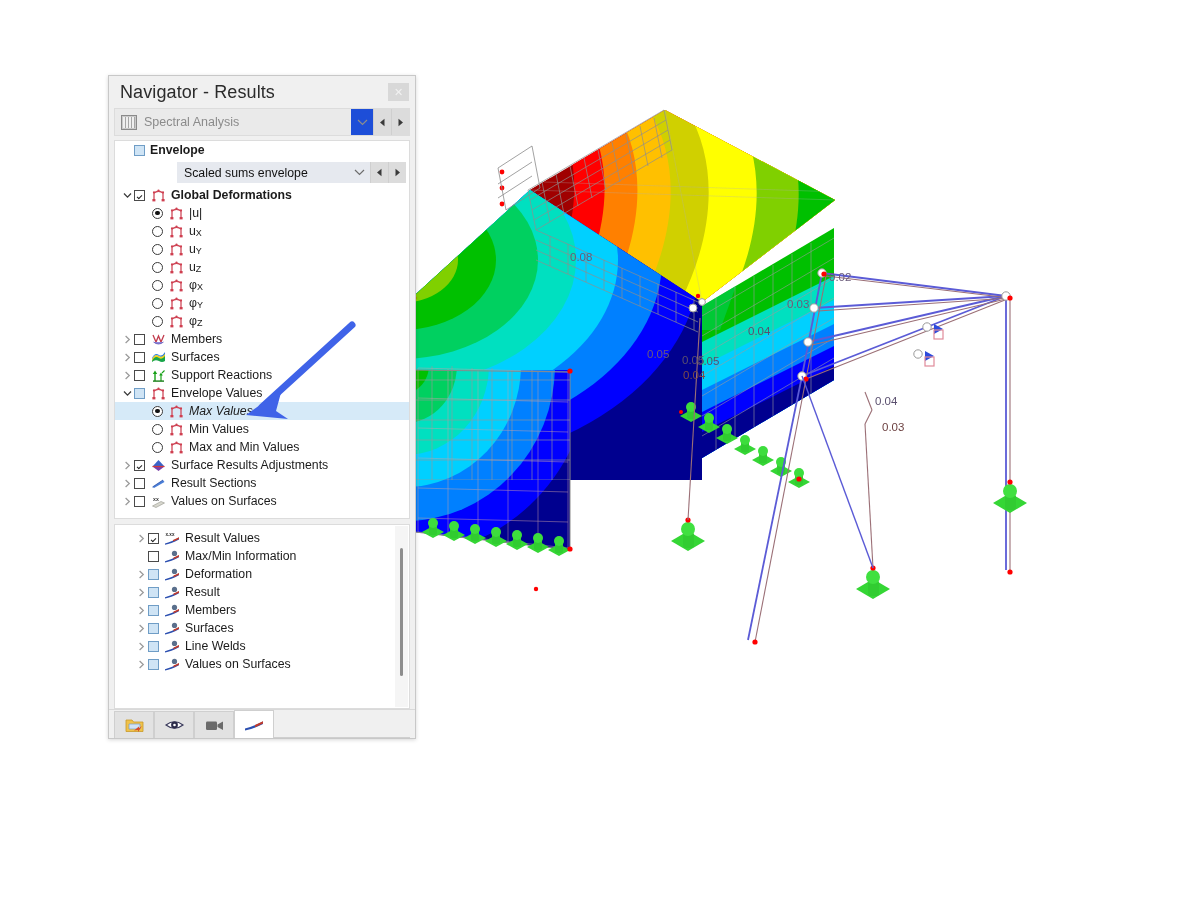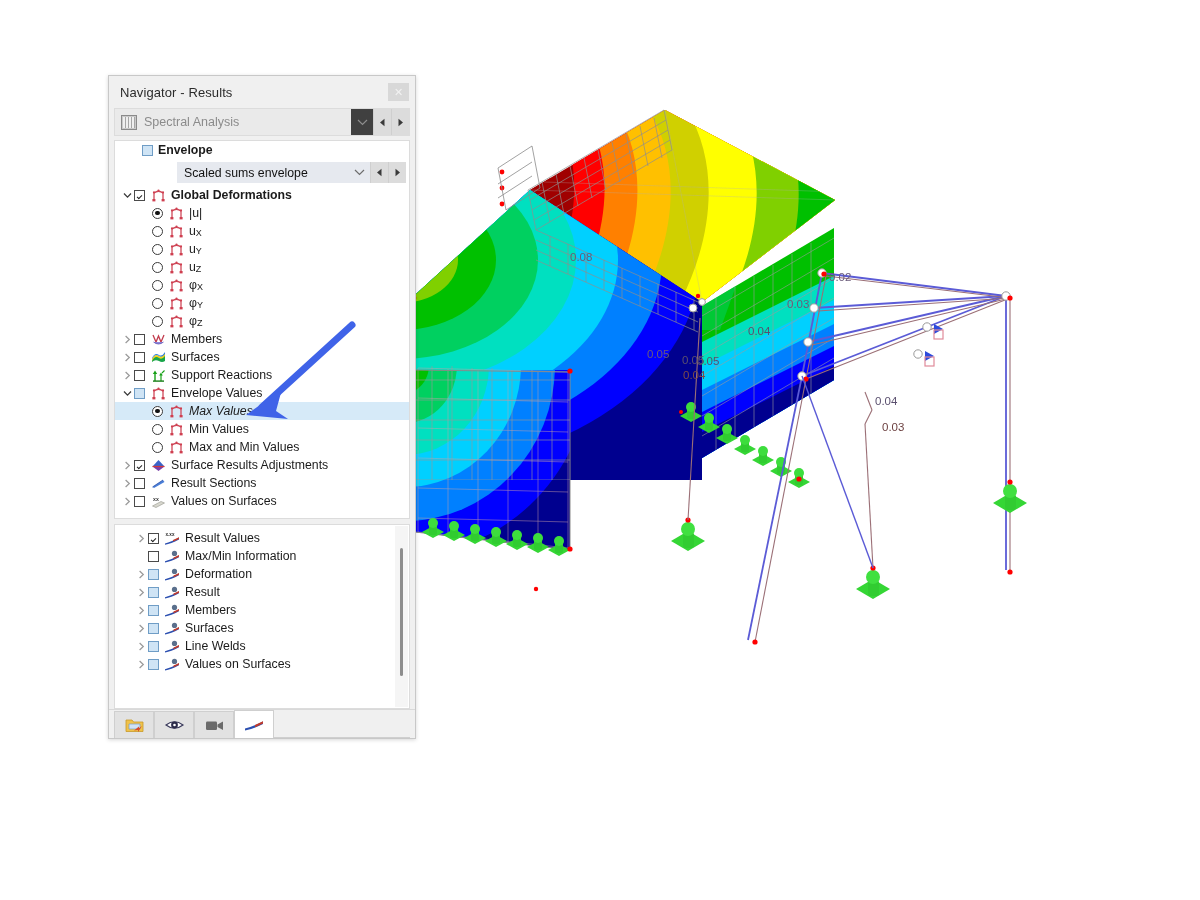--- a/index.html
+++ b/index.html
@@ -17,31 +17,31 @@
 
   
   #navigator{
     position:absolute;left:108px;top:75px;width:306px;height:662px;
     background:#f0f0f0;border:1px solid #c8c8c8;
     box-shadow:0 1px 4px rgba(0,0,0,.16);
     display:flex;flex-direction:column;
   }
   .titlebar{height:32px;flex:0 0 32px;display:flex;align-items:center;
     padding-left:11px;background:#f0f0f0;}
-  .titlebar .ttl{font-size:13px;color:#2b2b2b;letter-spacing:.1px;}
+  .titlebar .ttl{font-size:18px;color:#2b2b2b;letter-spacing:.1px;}
   .titlebar .closebtn{
     margin-left:auto;margin-right:6px;width:21px;height:18px;background:#d8d8d8;
     display:flex;align-items:center;justify-content:center;
     font-size:11px;color:#f2f2f2;line-height:1;
   }
 
   
   .combo-row{
     flex:0 0 26px;margin:0 5px 0 5px;display:flex;align-items:stretch;
-    background:#404040;border:1px solid #dcdcdc;
+    background:#1d4ed8;border:1px solid #dcdcdc;
   }
   .combo-main{flex:1;display:flex;align-items:center;padding-left:6px;background:#eaeaea;}
   .combo-main .cicon{
     width:14px;height:13px;margin-right:7px;border:1px solid #8a8a8a;background:#c9c9c9;
     display:block;position:relative;
   }
   .combo-main .cicon:after{content:"";position:absolute;left:1px;top:1px;right:1px;bottom:1px;
     background:repeating-linear-gradient(90deg,#efefef 0 2px,#a6a6a6 2px 3px);}
   .combo-main .ctext{font-size:12.5px;color:#8b8b8b;}
   .chev{width:22px;display:flex;align-items:center;justify-content:center;}
@@ -507,21 +507,21 @@
       <div class="spin">
         <svg width="7" height="9" viewBox="0 0 7 9">
             <polygon points="1.5,0.8 1.5,8.2 6,4.5" fill="#3a3a3a"></polygon>
           </svg>
       </div>
     </div>
 
     <div class="pane" id="paneTop">
       <div class="rows" id="rowsTopHost">
 
-        <div class="row" style="padding-left:19px;margin-left:8px;">
+        <div class="row" style="padding-left:19px;">
           <i class="cb tri"></i>
           <span class="lbl greyhdr">Envelope</span>
         </div>
 
         <div class="subcombo">
           <div class="sc-main">
             <span>Scaled sums envelope</span>
           </div>
           <div class="sc-chev">
             <svg width="11" height="7" viewBox="0 0 11 7">

